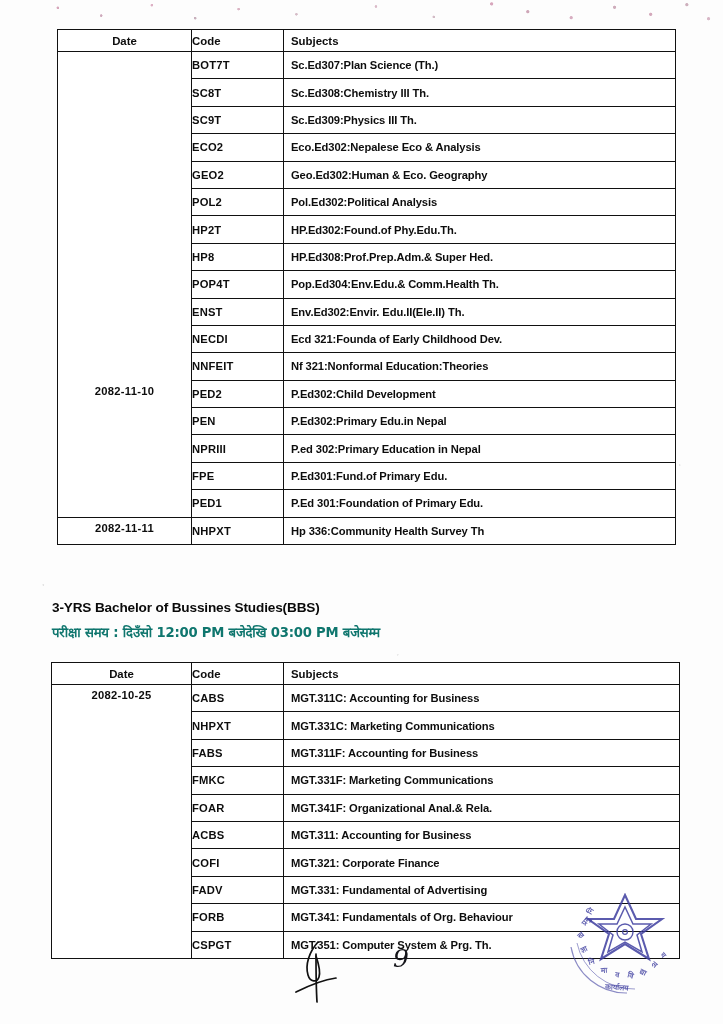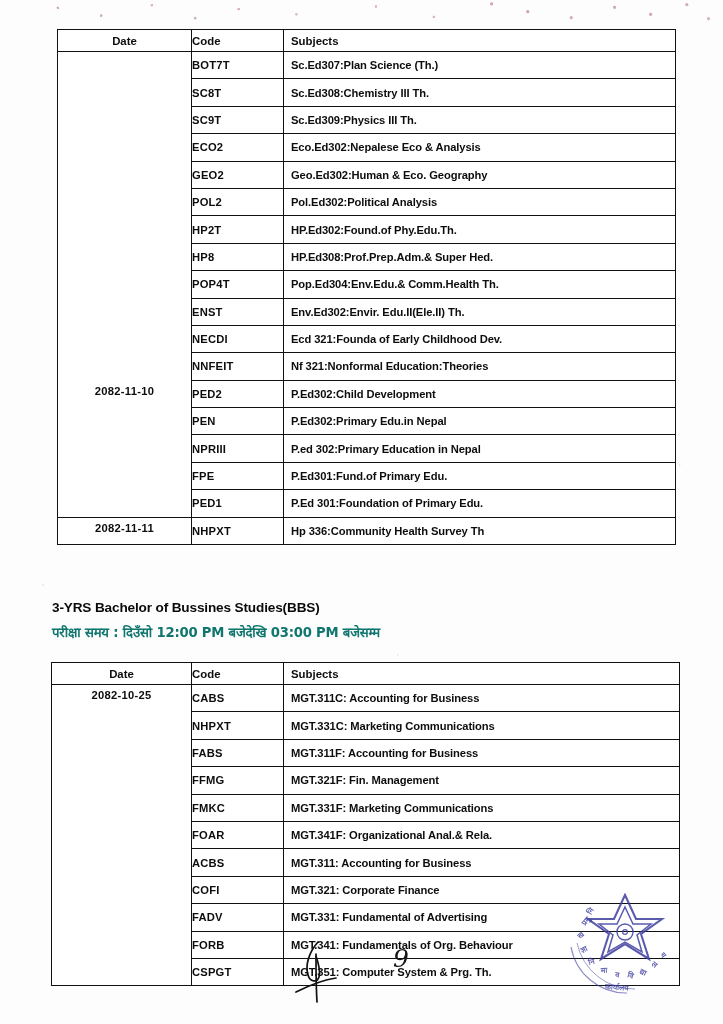--- a/index.html
+++ b/index.html
@@ -290,25 +290,20 @@
       </tr>
       <tr>
         <td class="col-date" style="border-top-color: transparent; border-bottom-color: transparent;"></td>
         <td class="col-code">NHPXT</td>
         <td class="col-subj">MGT.331C: Marketing Communications</td>
       </tr>
       <tr>
         <td class="col-date" style="border-top-color: transparent; border-bottom-color: transparent;"></td>
         <td class="col-code">FABS</td>
         <td class="col-subj">MGT.311F: Accounting for Business</td>
-      </tr>
-      <tr>
-        <td class="col-date" style="border-top-color: transparent; border-bottom-color: transparent;"></td>
-        <td class="col-code">FFMG</td>
-        <td class="col-subj">MGT.321F: Fin. Management</td>
       </tr>
       <tr>
         <td class="col-date" style="border-top-color: transparent; border-bottom-color: transparent;"></td>
         <td class="col-code">FMKC</td>
         <td class="col-subj">MGT.331F: Marketing Communications</td>
       </tr>
       <tr>
         <td class="col-date" style="border-top-color: transparent; border-bottom-color: transparent;"></td>
         <td class="col-code">FOAR</td>
         <td class="col-subj">MGT.341F: Organizational Anal.&amp; Rela.</td>

